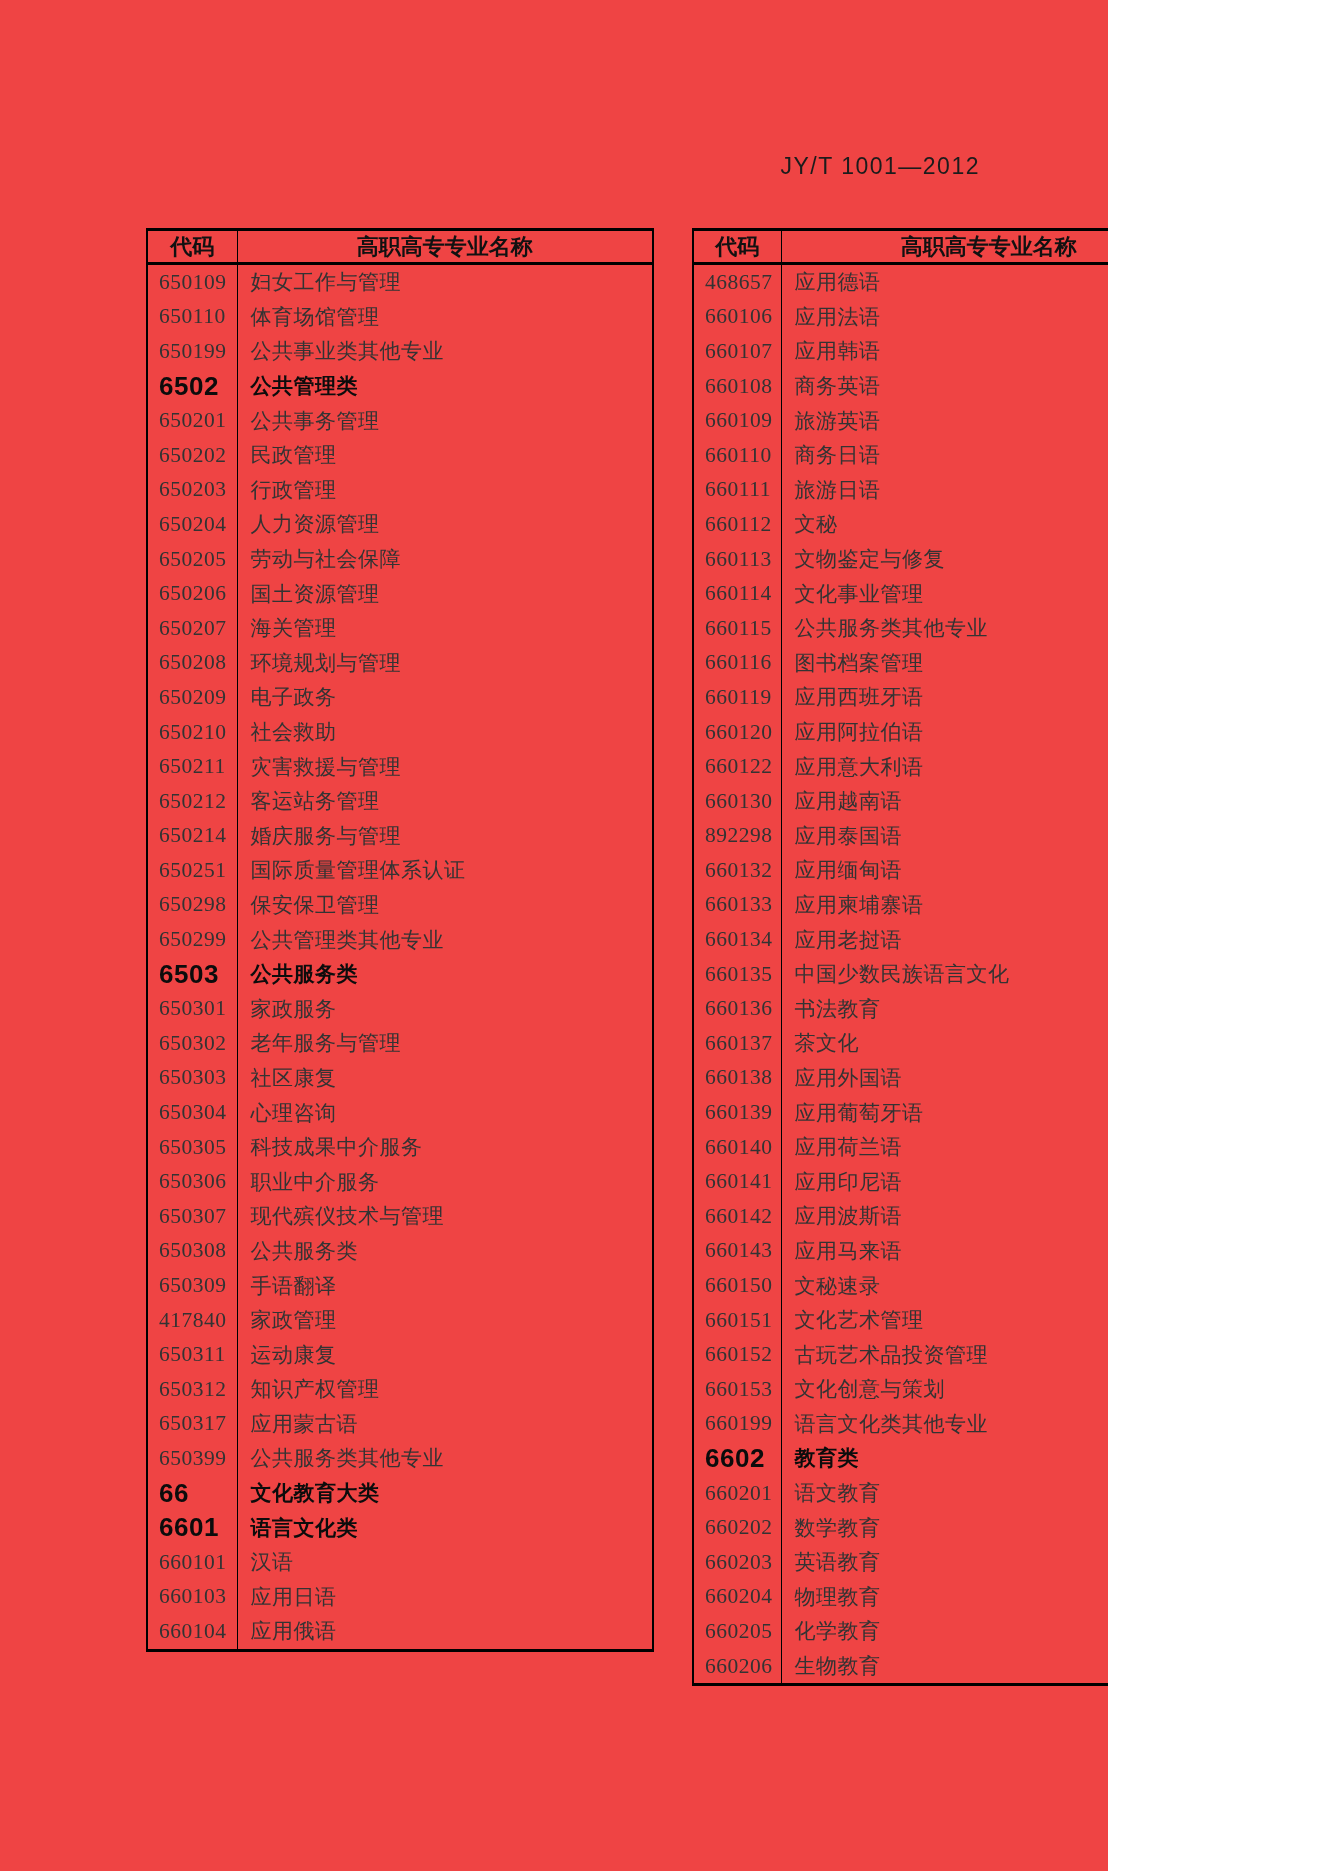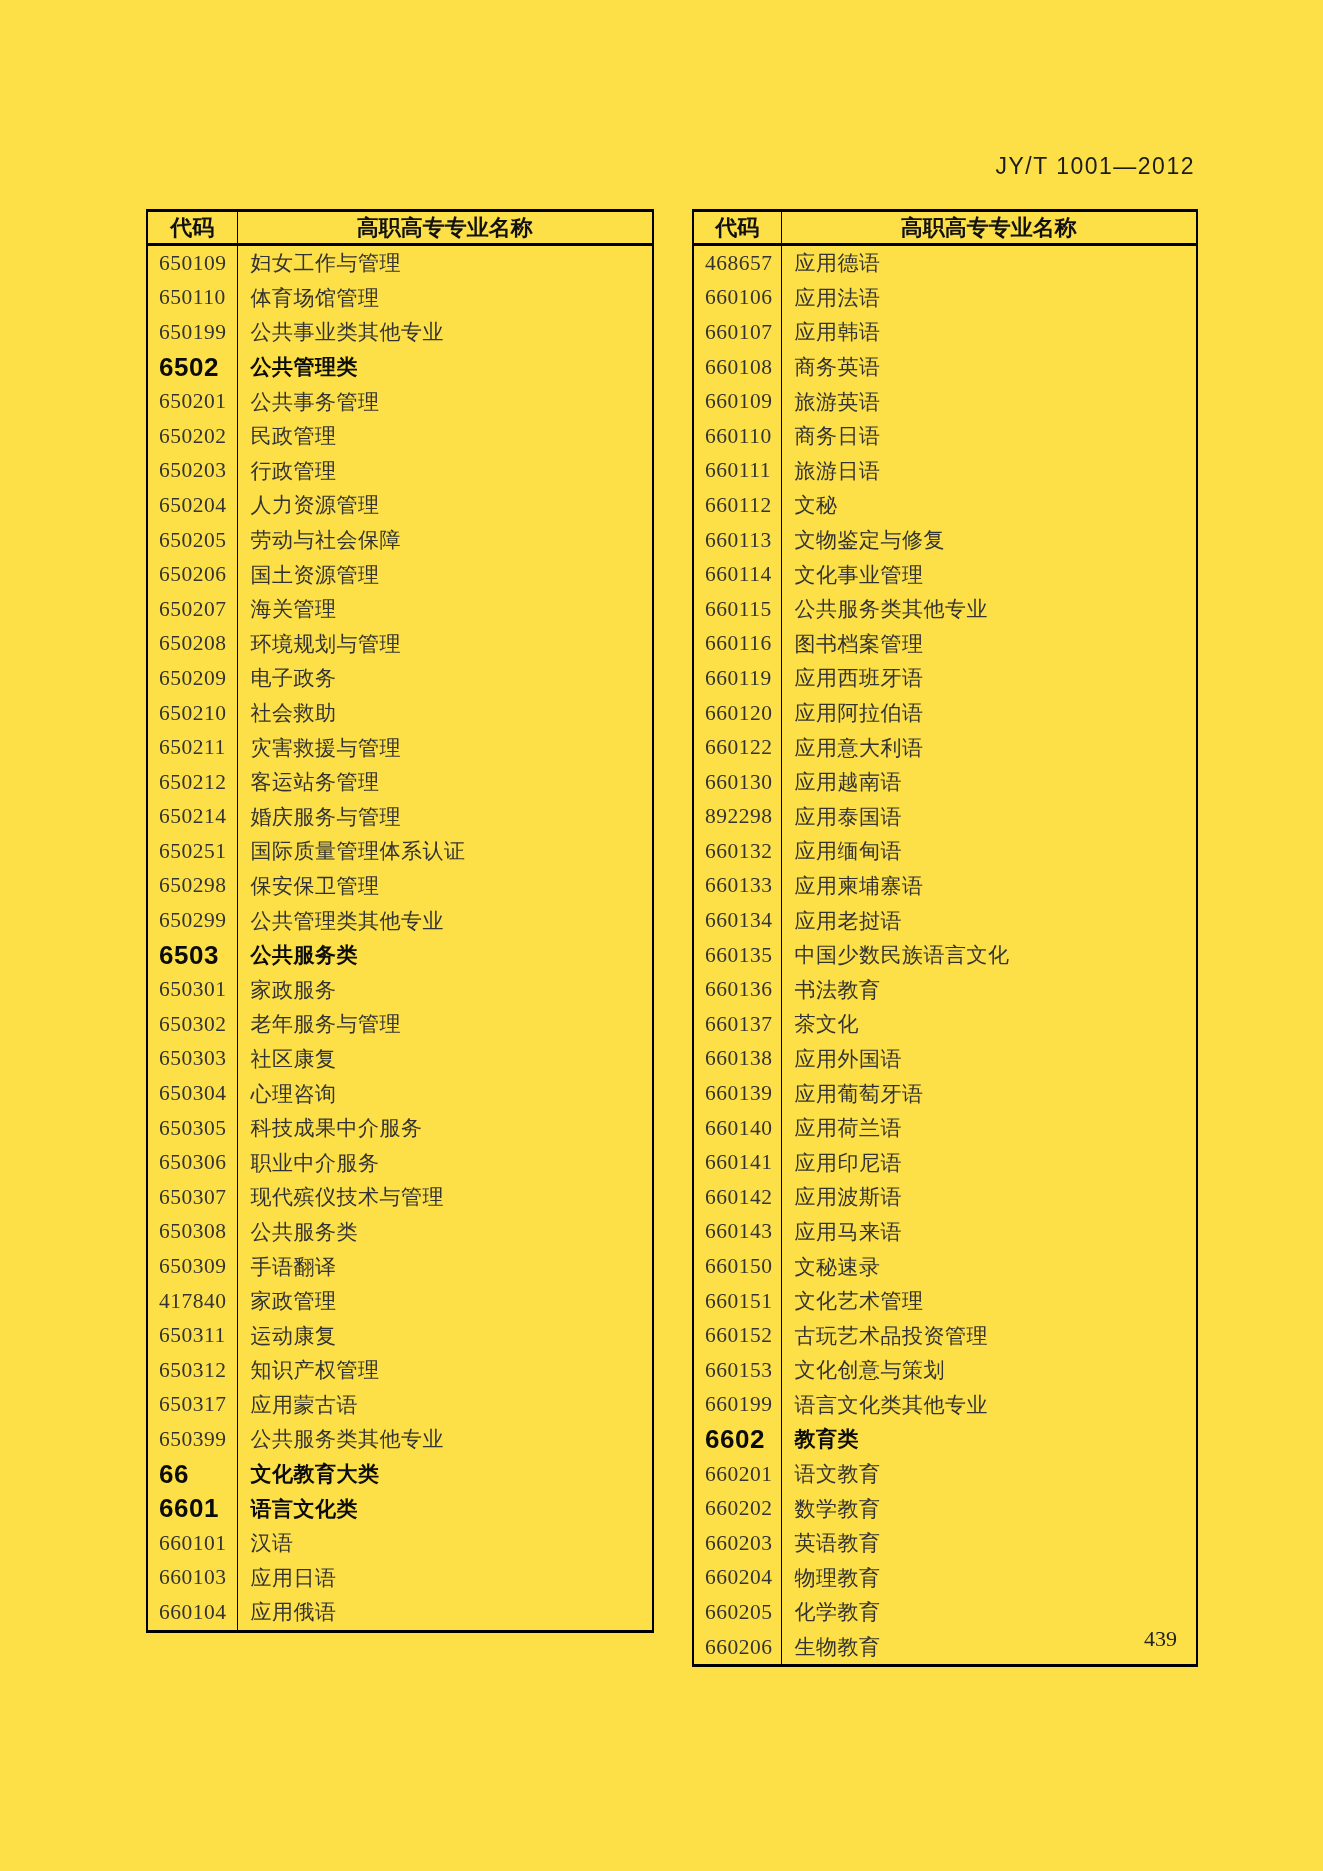--- a/index.html
+++ b/index.html
@@ -2,38 +2,38 @@
 <html><head>
 <meta charset="utf-8">
 <style>
   html, body {
     margin: 0;
     padding: 0;
     background: #ffffff;
   }
   .page {
     position: relative;
-    width: 1323px;
+    width: 1108px;
     height: 1871px;
-    background: #fde047;
+    background: #ef4444;
     overflow: hidden;
     font-family: "Liberation Serif", serif;
   }
   .doc-number {
     position: absolute;
     top: 153px;
     right: 128px;
     font-family: "Liberation Sans", sans-serif;
     font-size: 23px;
     letter-spacing: 1.5px;
     color: #1c1c1c;
   }
   .doc-table {
     position: absolute;
-    top: 209px;
+    top: 228px;
     border-collapse: collapse;
     table-layout: fixed;
     border: 2px solid #000;
     border-top-width: 3px;
     border-bottom-width: 3px;
     padding-left: 11px;
   }
   .doc-table.left  { left: 146px; width: 508px; }
   .doc-table.right { left: 692px; width: 506px; }
 

